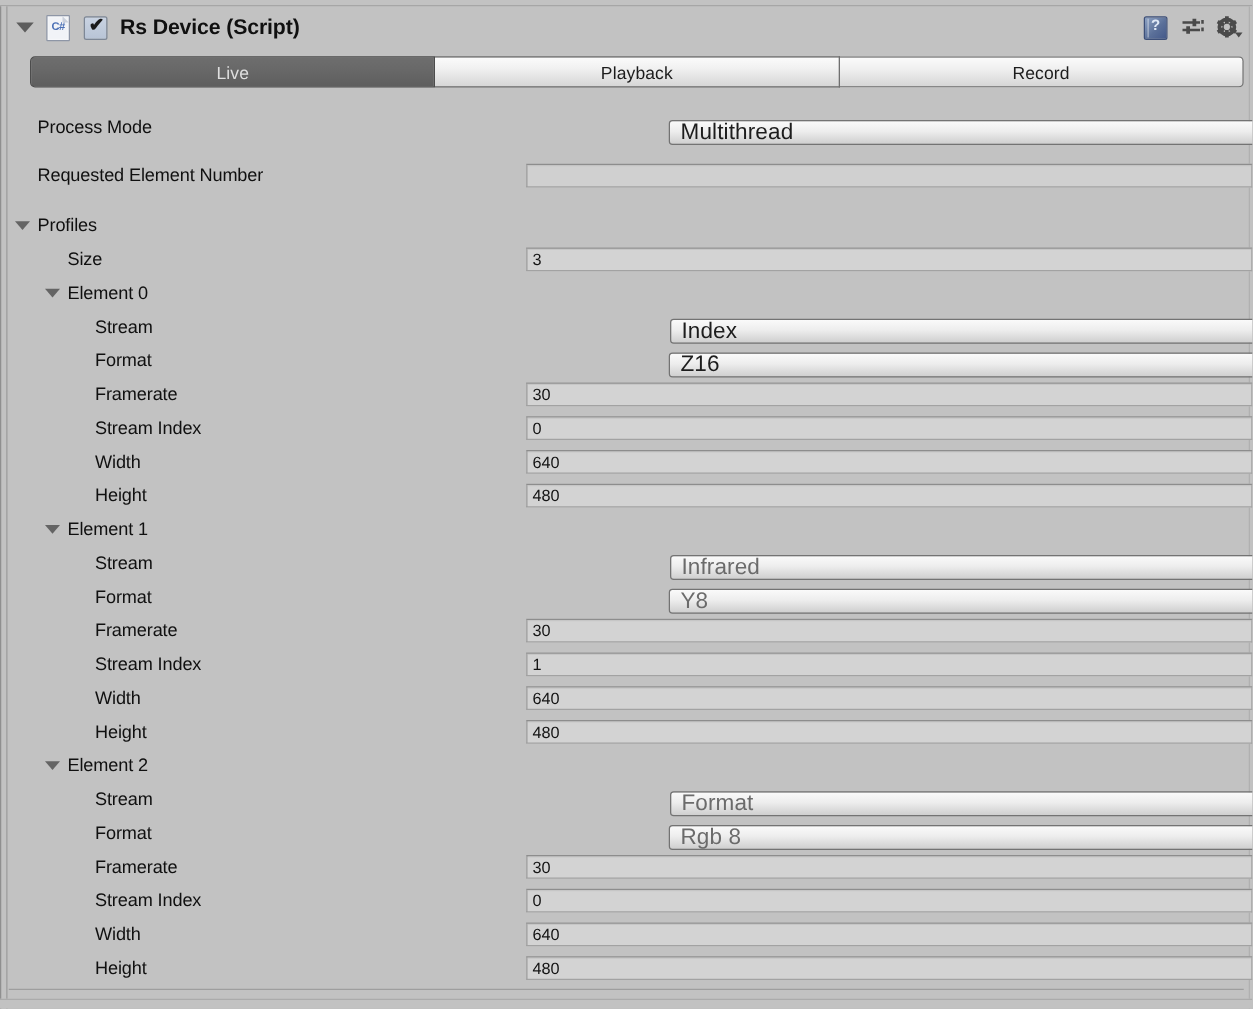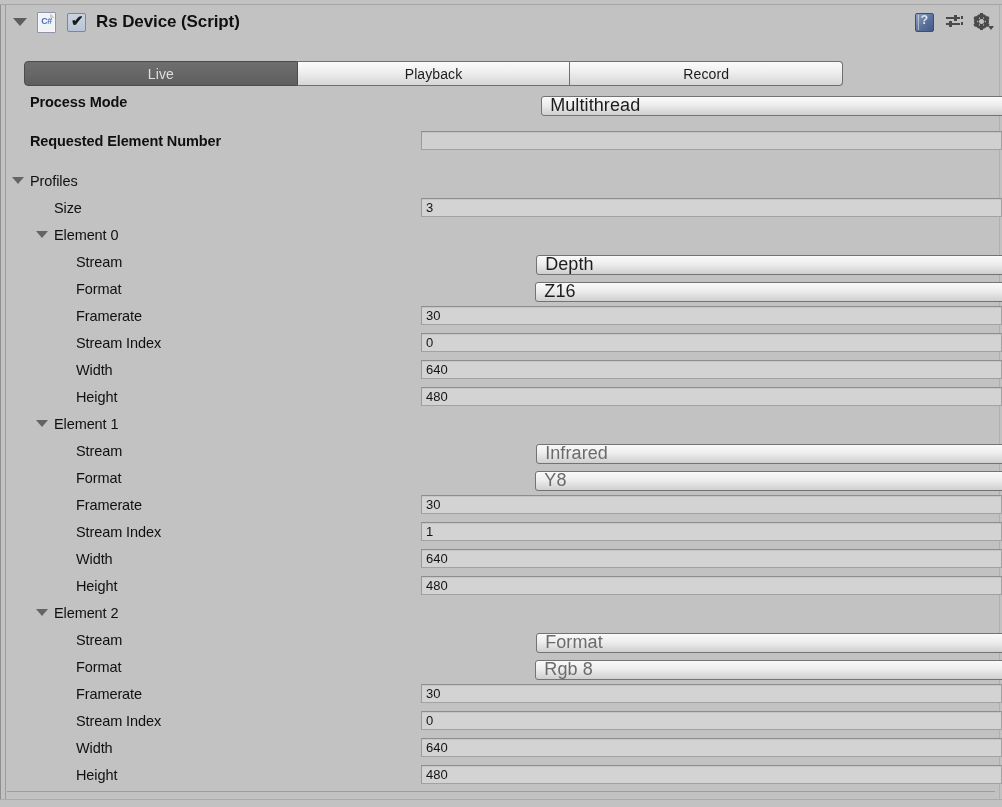--- a/index.html
+++ b/index.html
@@ -211,23 +211,22 @@
     width: 0; height: 0;
     border-left: 3px solid transparent;
     border-right: 3px solid transparent;
     border-top: 4px solid #4a4a4a;
   }
 
   
   .tabbar {
     position: absolute;
     left: 24px; top: 45px;
-    width: 819px; height: 25px;
-    display: flex;
-    margin-top: 16px;
+    width: 971px; height: 25px;
+    display: flex;
   }
   .tab {
     flex: 1 1 0;
     position: relative;
     display: flex;
     align-items: center;
     justify-content: center;
     font-size: 14px;
     color: #1c1c1c;
     background: linear-gradient(180deg, #fbfbfb 0%, #f0f0f0 40%, #d6d6d6 100%);
@@ -260,21 +259,21 @@
     height: 27px;
     display: flex;
     align-items: center;
   }
   .row-label {
     font-size: 14.5px;
     color: #101010;
     white-space: nowrap;
     letter-spacing: -0.1px;
   }
-  .row-label.indent0 { margin-left: 23px; font-weight: bold; }
+  .row-label.indent0 { margin-left: 23px; }
   .row-label.indent1 { margin-left: 47px; text-align: center; }
   .row-label.indent2 { margin-left: 69px; }
 
   .foldrow {
     display: flex;
     align-items: center;
   }
   .fold-tri-sm {
     width: 0; height: 0;
     border-left: 6px solid transparent;
@@ -422,21 +421,21 @@
   <div class="row" style="top:221px;">
     <span class="foldrow" style="margin-left:29px;">
       <span class="fold-tri-sm"></span>
       <span class="row-label">Element 0</span>
     </span>
   </div>
 
   <div class="row" style="top:248px;">
     <span class="row-label indent2">Stream</span>
     <span class="field f-popup" style="top:3px;">
-      <span class="pval">Depth</span>
+      <span class="pval">Index</span>
 
     </span>
   </div>
 
   <div class="row" style="top:275px;">
     <span class="row-label indent2">Format</span>
     <span class="field f-popup" style="top:3px;">
       <span class="pval">Z16</span>
 
     </span>

